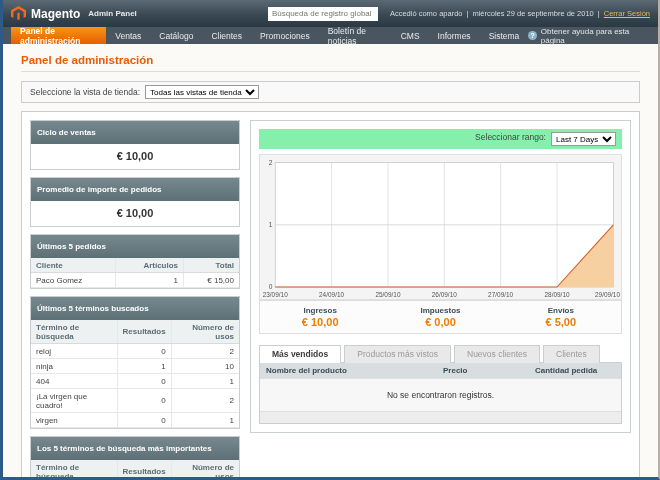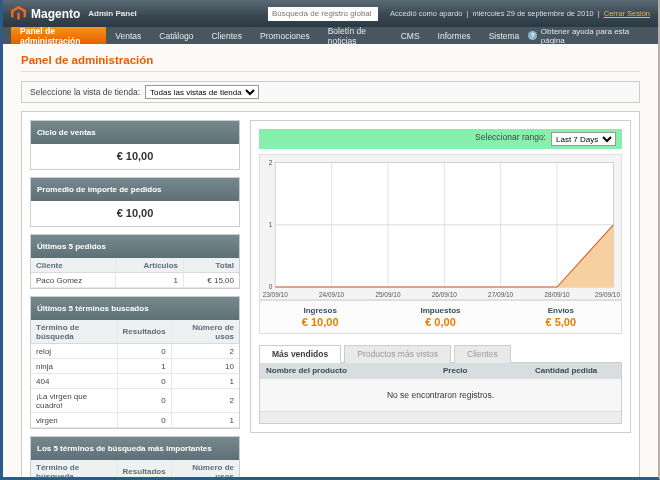--- a/index.html
+++ b/index.html
@@ -304,20 +304,21 @@
             </div>
             <div class="summary-item">
               <div class="summary-label">Envíos</div>
               <div class="summary-value">€ 5,00</div>
             </div>
           </div>
 
         <div class="tabs bottom-tabs" id="bottom-tabs">
             <div class="tab active">Más vendidos</div>
             <div class="tab">Productos más vistos</div>
+            <div class="tab">Nuevos clientes</div>
             <div class="tab">Clientes</div>
           </div>
         <div class="bottom-table">
           <div class="bt-header" id="bt-header">
               <div class="bt-c1">Nombre del producto</div>
               <div class="bt-c2">Precio</div>
               <div class="bt-c3">Cantidad pedida</div>
             </div>
           <div class="bt-empty">No se encontraron registros.</div>
           <div class="bt-footer"></div>

